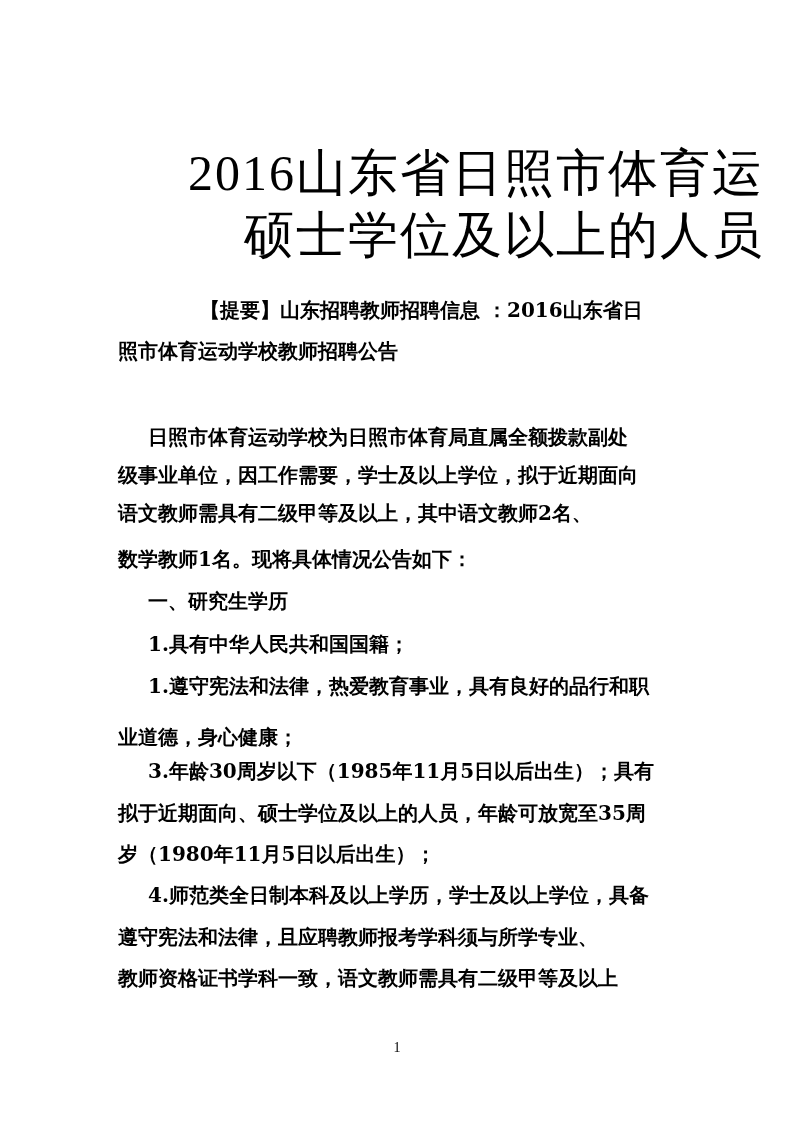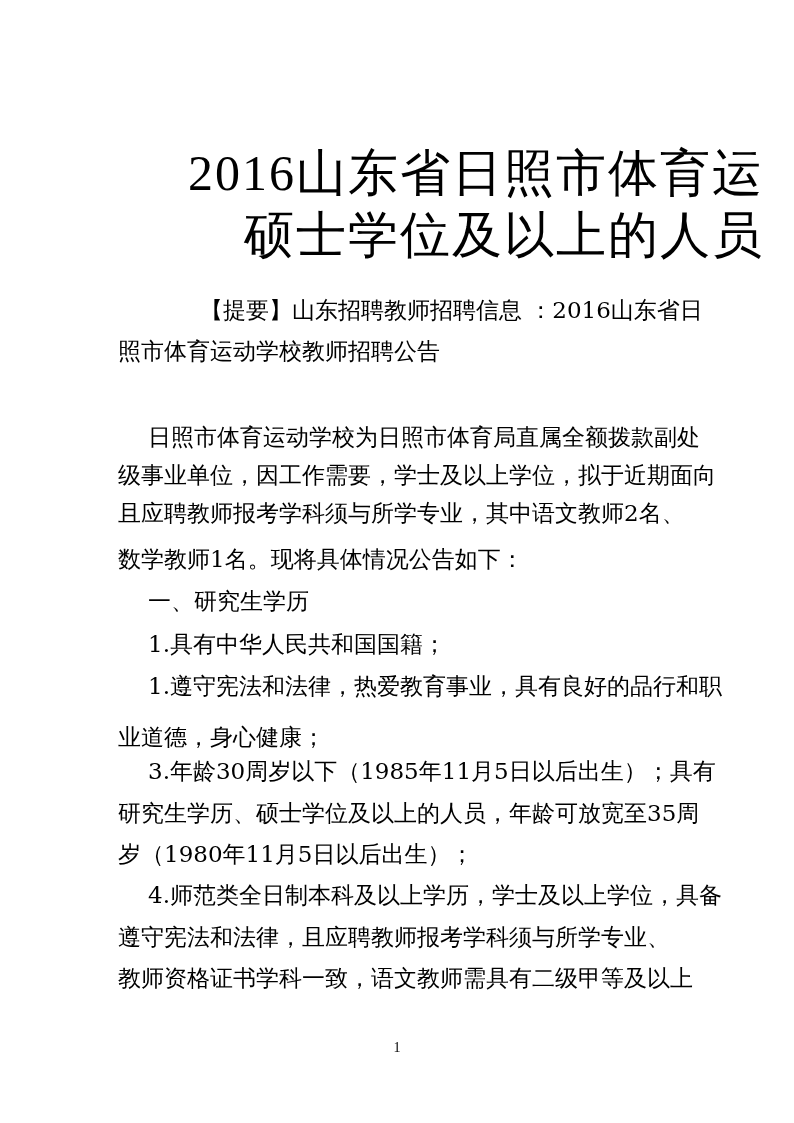--- a/index.html
+++ b/index.html
@@ -3,46 +3,46 @@
 <meta charset="utf-8">
 <style>
   html, body { margin: 0; padding: 0; background: #ffffff; }
   body { width: 794px; height: 1123px; position: relative; overflow: hidden;
          font-family: "DejaVu Serif", "Liberation Serif", serif; color: #000; }
   .title { position: absolute; left: 0; width: 764px; text-align: right;
            font-family: "Liberation Serif", "DejaVu Serif", serif;
            font-size: 50px; line-height: 60px; letter-spacing: 2px; }
   .t1 { top: 143px; }
   .t2 { top: 205px; }
-  .line { position: absolute; left: 118px; width: 560px; font-size: 23px;
-          line-height: 26px; white-space: nowrap; font-weight: normal; }
+  .line { position: absolute; left: 118px; width: 560px; font-size: 20px;
+          line-height: 26px; white-space: nowrap; font-weight: bold; }
   .ind { left: 148px; }
   .sum { left: 200px; }
   .pageno { position: absolute; top: 1040px; left: 0; width: 794px; text-align: center;
             font-family: "Liberation Serif", serif; font-size: 14px; }
 </style>
 </head>
 <body>
 
 <div>
   <div class="title t1">2016山东省日照市体育运</div>
   <div class="title t2">硕士学位及以上的人员</div>
 
   <div class="line sum" style="top:297px">【提要】山东招聘教师招聘信息  ：2016山东省日</div>
   <div class="line" style="top:338px">照市体育运动学校教师招聘公告</div>
 
   <div class="line ind" style="top:424px">日照市体育运动学校为日照市体育局直属全额拨款副处</div>
   <div class="line" style="top:462px">级事业单位，因工作需要，学士及以上学位，拟于近期面向</div>
-  <div class="line" style="top:500px">且应聘教师报考学科须与所学专业，其中语文教师2名、</div>
+  <div class="line" style="top:500px">语文教师需具有二级甲等及以上，其中语文教师2名、</div>
   <div class="line" style="top:546px">数学教师1名。现将具体情况公告如下：</div>
   <div class="line ind" style="top:588px">一、研究生学历</div>
   <div class="line ind" style="top:631px">1.具有中华人民共和国国籍；</div>
   <div class="line ind" style="top:673px">1.遵守宪法和法律，热爱教育事业，具有良好的品行和职</div>
   <div class="line" style="top:724px">业道德，身心健康；</div>
   <div class="line ind" style="top:758px">3.年龄30周岁以下（1985年11月5日以后出生）；具有</div>
-  <div class="line" style="top:800px">研究生学历、硕士学位及以上的人员，年龄可放宽至35周</div>
+  <div class="line" style="top:800px">拟于近期面向、硕士学位及以上的人员，年龄可放宽至35周</div>
   <div class="line" style="top:841px">岁（1980年11月5日以后出生）；</div>
   <div class="line ind" style="top:882px">4.师范类全日制本科及以上学历，学士及以上学位，具备</div>
   <div class="line" style="top:924px">遵守宪法和法律，且应聘教师报考学科须与所学专业、</div>
   <div class="line" style="top:965px">教师资格证书学科一致，语文教师需具有二级甲等及以上</div>
 
   <div class="pageno">1</div>
 </div>
 
 </body></html>

